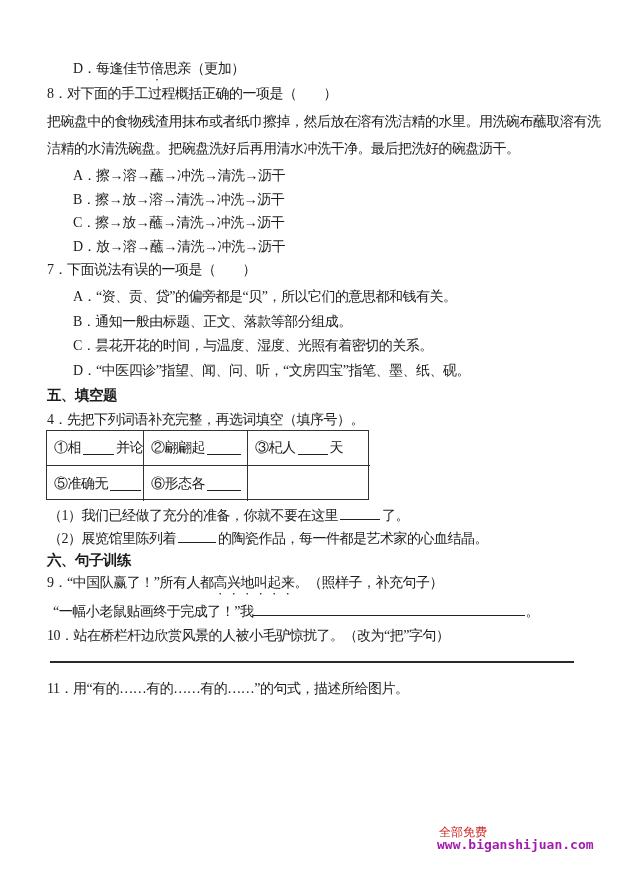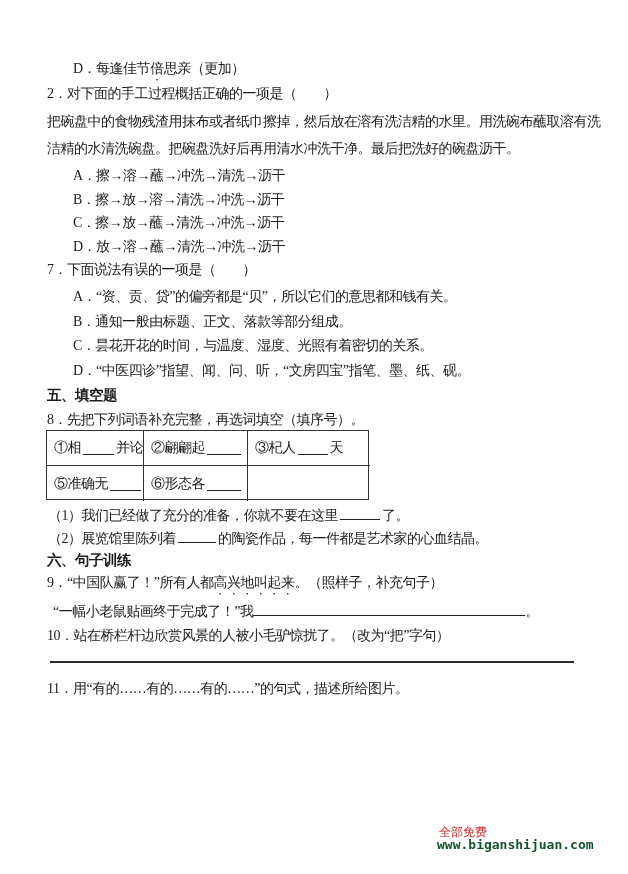--- a/index.html
+++ b/index.html
@@ -18,45 +18,45 @@
         padding-left:7px;font-size:14px;letter-spacing:-0.5px;white-space:nowrap;box-sizing:border-box;}
   .cell:nth-child(3n){border-right:none;}
   .cell:nth-child(n+4){border-bottom:none;}
   .rule{position:absolute;left:50px;top:661px;width:524px;height:2px;background:#2a2a2a;}
   .logo{position:absolute;left:437px;top:796px;width:160px;height:64px;}
   .logo-brand{position:absolute;left:17px;top:0;font-family:"DejaVu Sans","Liberation Sans",sans-serif;
               font-weight:700;font-size:29px;line-height:31px;color:#101010;letter-spacing:0;white-space:nowrap;}
   .logo-tag{position:absolute;left:2px;top:32px;font-family:"DejaVu Sans",sans-serif;
             font-size:12px;line-height:8px;color:#cc2222;white-space:nowrap;}
   .logo-url{position:absolute;left:0;top:41px;font-family:"DejaVu Sans Mono","Liberation Mono",monospace;
-            font-weight:700;font-size:13px;line-height:15px;color:#14532d;white-space:nowrap;}
+            font-weight:700;font-size:13px;line-height:15px;color:#a21caf;white-space:nowrap;}
 </style>
 </head>
 <body>
 
 <div class="page">
 
   <div class="ln opt" style="top:60px"><span>D．每逢佳节</span><span class="emph">倍</span><span>思亲（更加）</span></div>
 
-  <div class="ln" style="top:85px">2．对下面的手工过程概括正确的一项是（　　）</div>
+  <div class="ln" style="top:85px">8．对下面的手工过程概括正确的一项是（　　）</div>
   <div class="ln" style="top:113px">把碗盘中的食物残渣用抹布或者纸巾擦掉，然后放在溶有洗洁精的水里。用洗碗布蘸取溶有洗</div>
   <div class="ln" style="top:140px">洁精的水清洗碗盘。把碗盘洗好后再用清水冲洗干净。最后把洗好的碗盘沥干。</div>
   <div class="ln opt" style="top:167px">A．擦→溶→蘸→冲洗→清洗→沥干</div>
   <div class="ln opt" style="top:191px">B．擦→放→溶→清洗→冲洗→沥干</div>
   <div class="ln opt" style="top:214px">C．擦→放→蘸→清洗→冲洗→沥干</div>
   <div class="ln opt" style="top:238px">D．放→溶→蘸→清洗→冲洗→沥干</div>
 
   <div class="ln" style="top:261px">7．下面说法有误的一项是（　　）</div>
   <div class="ln opt" style="top:288px">A．“资、贡、贷”的偏旁都是“贝”，所以它们的意思都和钱有关。</div>
   <div class="ln opt" style="top:313px">B．通知一般由标题、正文、落款等部分组成。</div>
   <div class="ln opt" style="top:337px">C．昙花开花的时间，与温度、湿度、光照有着密切的关系。</div>
   <div class="ln opt" style="top:362px">D．“中医四诊”指望、闻、问、听，“文房四宝”指笔、墨、纸、砚。</div>
 
   <div class="ln sec" style="top:386px">五、填空题</div>
-  <div class="ln" style="top:411px">8．先把下列词语补充完整，再选词填空（填序号）。</div>
+  <div class="ln" style="top:411px">4．先把下列词语补充完整，再选词填空（填序号）。</div>
 
   <div class="wtable">
     <div class="cell">
         <span>①相</span>
         <span class="blank w34"></span>
         <span>并论</span>
       </div>
     <div class="cell">
         <span>②翩翩起</span>
         <span class="blank w34"></span>

